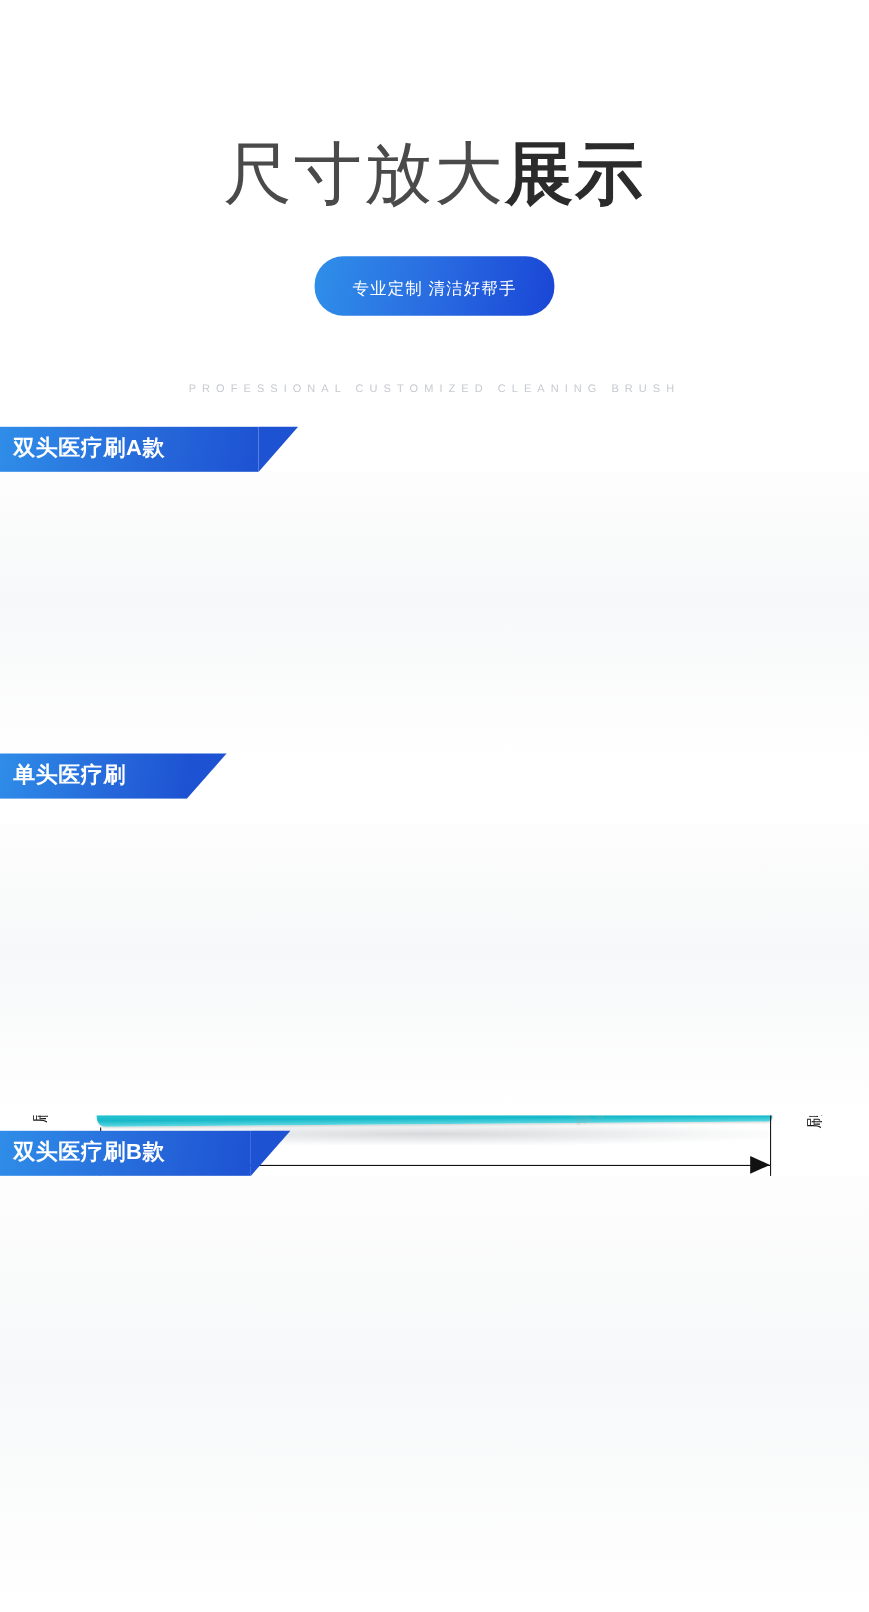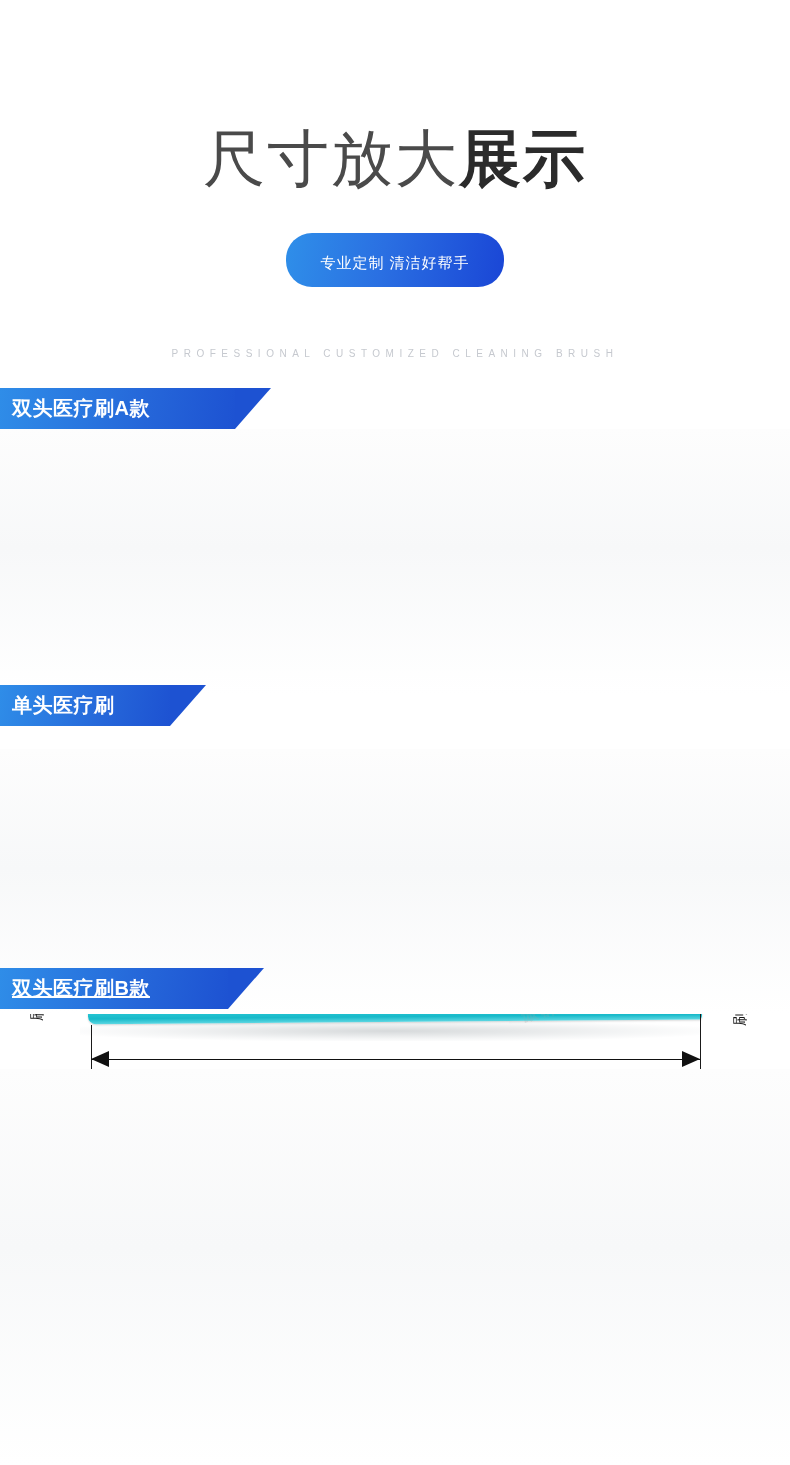--- a/index.html
+++ b/index.html
@@ -271,21 +271,21 @@
 
   
   
   
   
   
   
   
 </div>
 
-<div class="banner" style="top:968px;width:228px;text-decoration:underline;">双头医疗刷B款</div>
+<div class="banner" style="top:1028px;width:228px;">双头医疗刷B款</div>
 
 <div class="panel" style="top:1069px;height:396px;">
 
   
 
   
   
   
   
   

